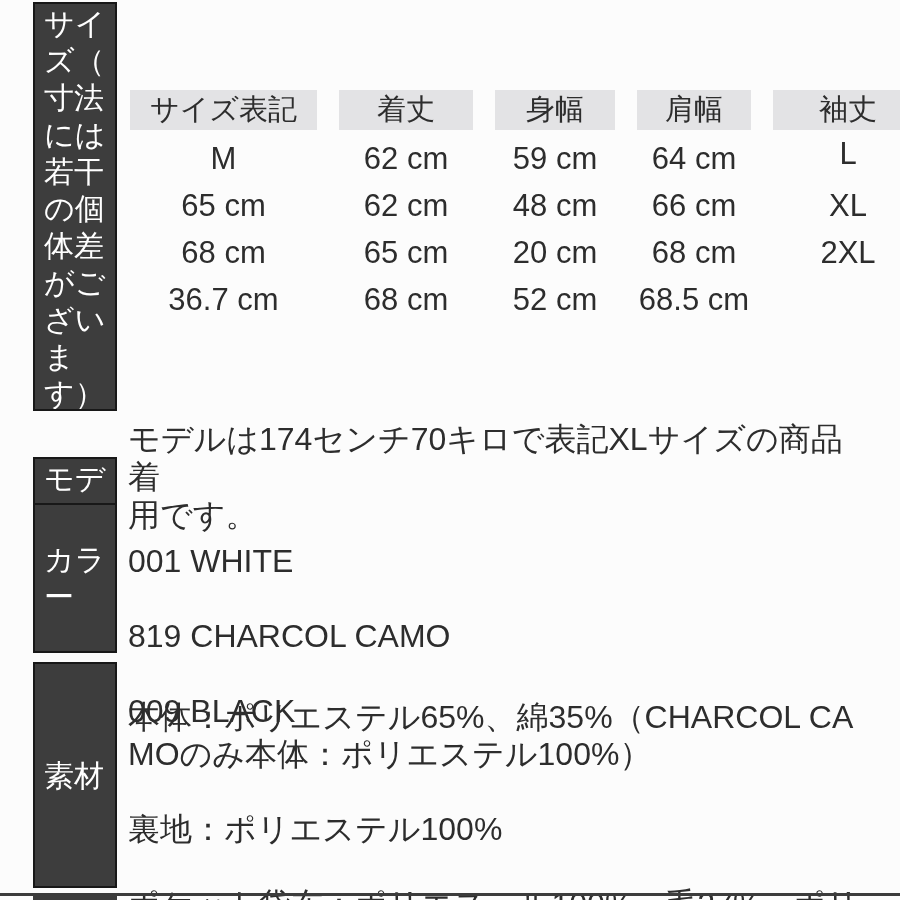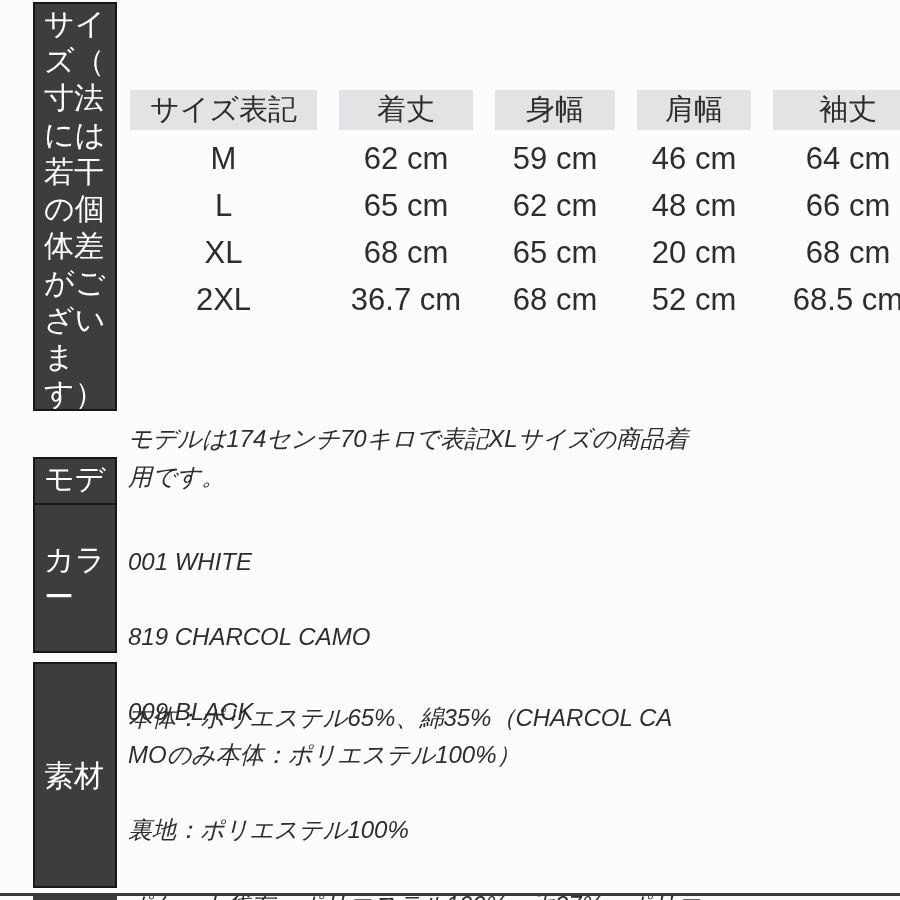--- a/index.html
+++ b/index.html
@@ -67,24 +67,23 @@
     display:flex;align-items:center;justify-content:center;
     font-size:31px;
     color:#2d2d2d;
   }
   .row-first{margin-top:5px;}
 
   
   .content-text{
     position:absolute;left:128px;
     color:#2d2d2d;
-    font-size:24px;
+    font-size:32px;
     line-height:38px;
     white-space:pre-line;
-    font-style:italic;
   }
   #model-text{top:420px;width:745px;}
   #color-list{top:505px;line-height:37.5px;}
   #material-list{top:661px;width:745px;line-height:37.5px;}
   .material-item{white-space:pre-line;}
 </style>
 </head>
 <body>
 
 <div class="canvas">
@@ -112,21 +111,20 @@
   <div class="size-table">
     <div class="hcell">サイズ表記</div>
     <div class="hcell">着丈</div>
     <div class="hcell">身幅</div>
     <div class="hcell">肩幅</div>
     <div class="hcell">袖丈</div>
 
     <div class="cell row-first">M</div>
     <div class="cell row-first">62 cm</div>
     <div class="cell row-first">59 cm</div>
-    <div class="cell row-first">46 cm</div>
     <div class="cell row-first">64 cm</div>
 
     <div class="cell">L</div>
     <div class="cell">65 cm</div>
     <div class="cell">62 cm</div>
     <div class="cell">48 cm</div>
     <div class="cell">66 cm</div>
 
     <div class="cell">XL</div>
     <div class="cell">68 cm</div>

